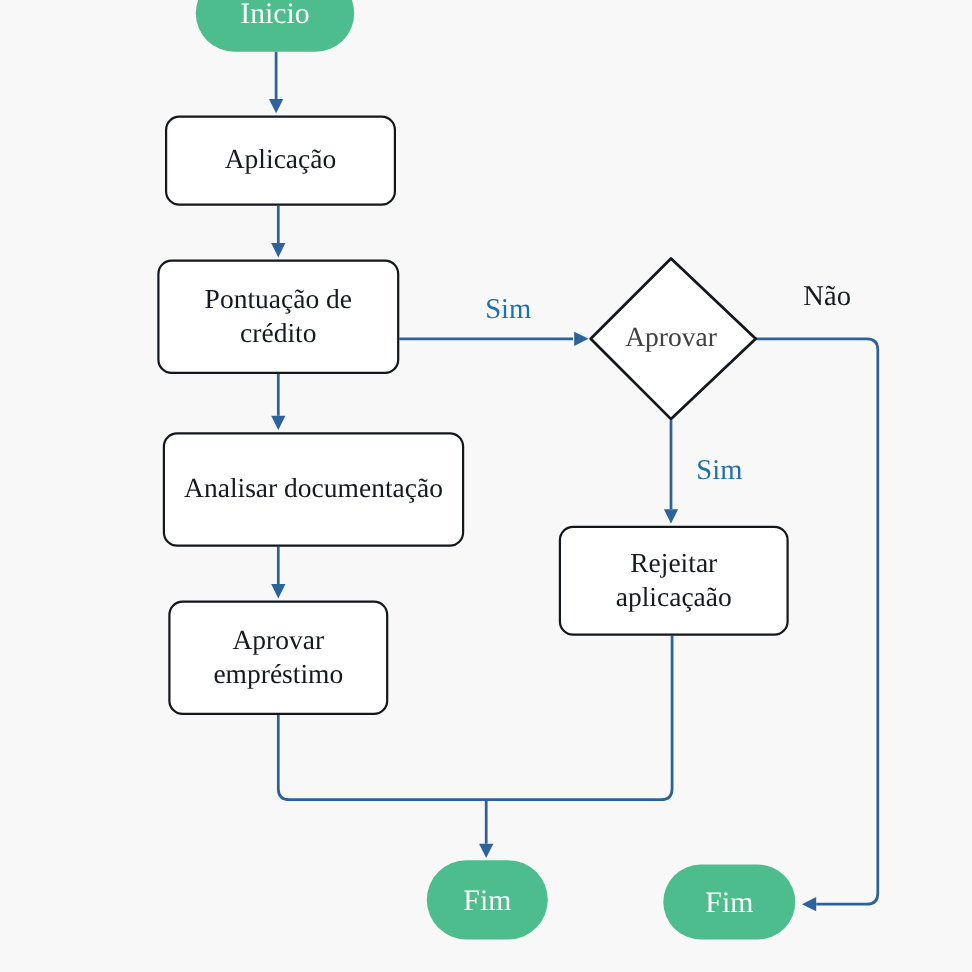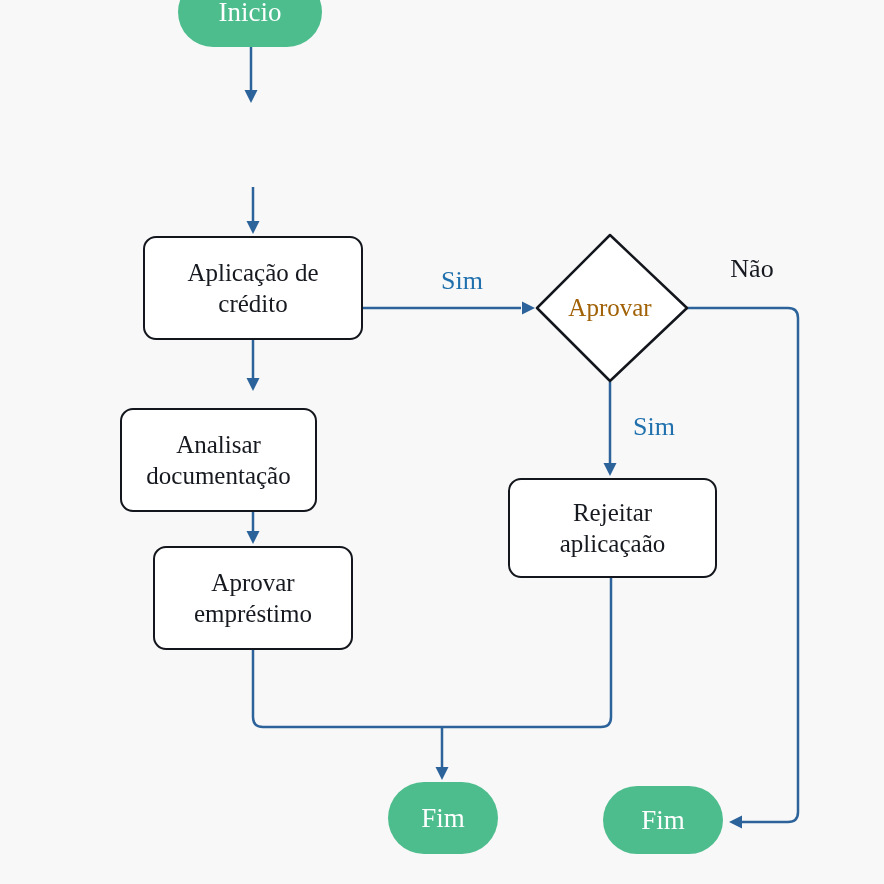--- a/index.html
+++ b/index.html
@@ -43,21 +43,21 @@
     transform: translate(-50%, -50%);
     font-size: 26px;
     white-space: nowrap;
   }
   .edge-label.blue { color: #1f70ad; }
   .edge-label.dark { color: #16191f; }
   .diamond-label {
     position: absolute;
     transform: translate(-50%, -50%);
     font-size: 25px;
-    color: #a16207;
+    color: #404040;
     white-space: nowrap;
   }
 </style>
 </head>
 <body>
 
 <div class="canvas">
 
   <svg class="edges-svg" width="884" height="884" viewBox="0 0 884 884">
     <g stroke="#2d639b" stroke-width="2.5" fill="none">
@@ -81,26 +81,29 @@
       <polygon points="729,822 742,815.5 742,828.5"></polygon>
       <polygon points="442,780 435.5,767 448.5,767"></polygon>
     </g>
     <polygon points="610,235 687,308 610,381 537,308" fill="#ffffff" stroke="#13161c" stroke-width="2.5" stroke-linejoin="round"></polygon>
   </svg>
 
   <div class="node stadium" style="left:178px; top:-23px; width:144px; height:70px;">
     <span>Inicio</span>
   </div>
 
+  <div class="node" style="left:150px; top:105px; width:210px; height:82px;">
+    <span>Aplicação</span>
+  </div>
 
   <div class="node" style="left:143px; top:236px; width:220px; height:104px;">
-    <span>Aplicação de crédito</span>
+    <span>Pontuação de crédito</span>
   </div>
 
-  <div class="node" style="left:120px; top:393px; width:197px; height:104px;margin-top:15px;">
+  <div class="node" style="left:148px; top:393px; width:274px; height:104px;">
     <span>Analisar documentação</span>
   </div>
 
   <div class="node" style="left:153px; top:546px; width:200px; height:104px;">
     <span>Aprovar empréstimo</span>
   </div>
 
   <div class="node" style="left:508px; top:478px; width:209px; height:100px;">
     <span>Rejeitar aplicaçaão</span>
   </div>

